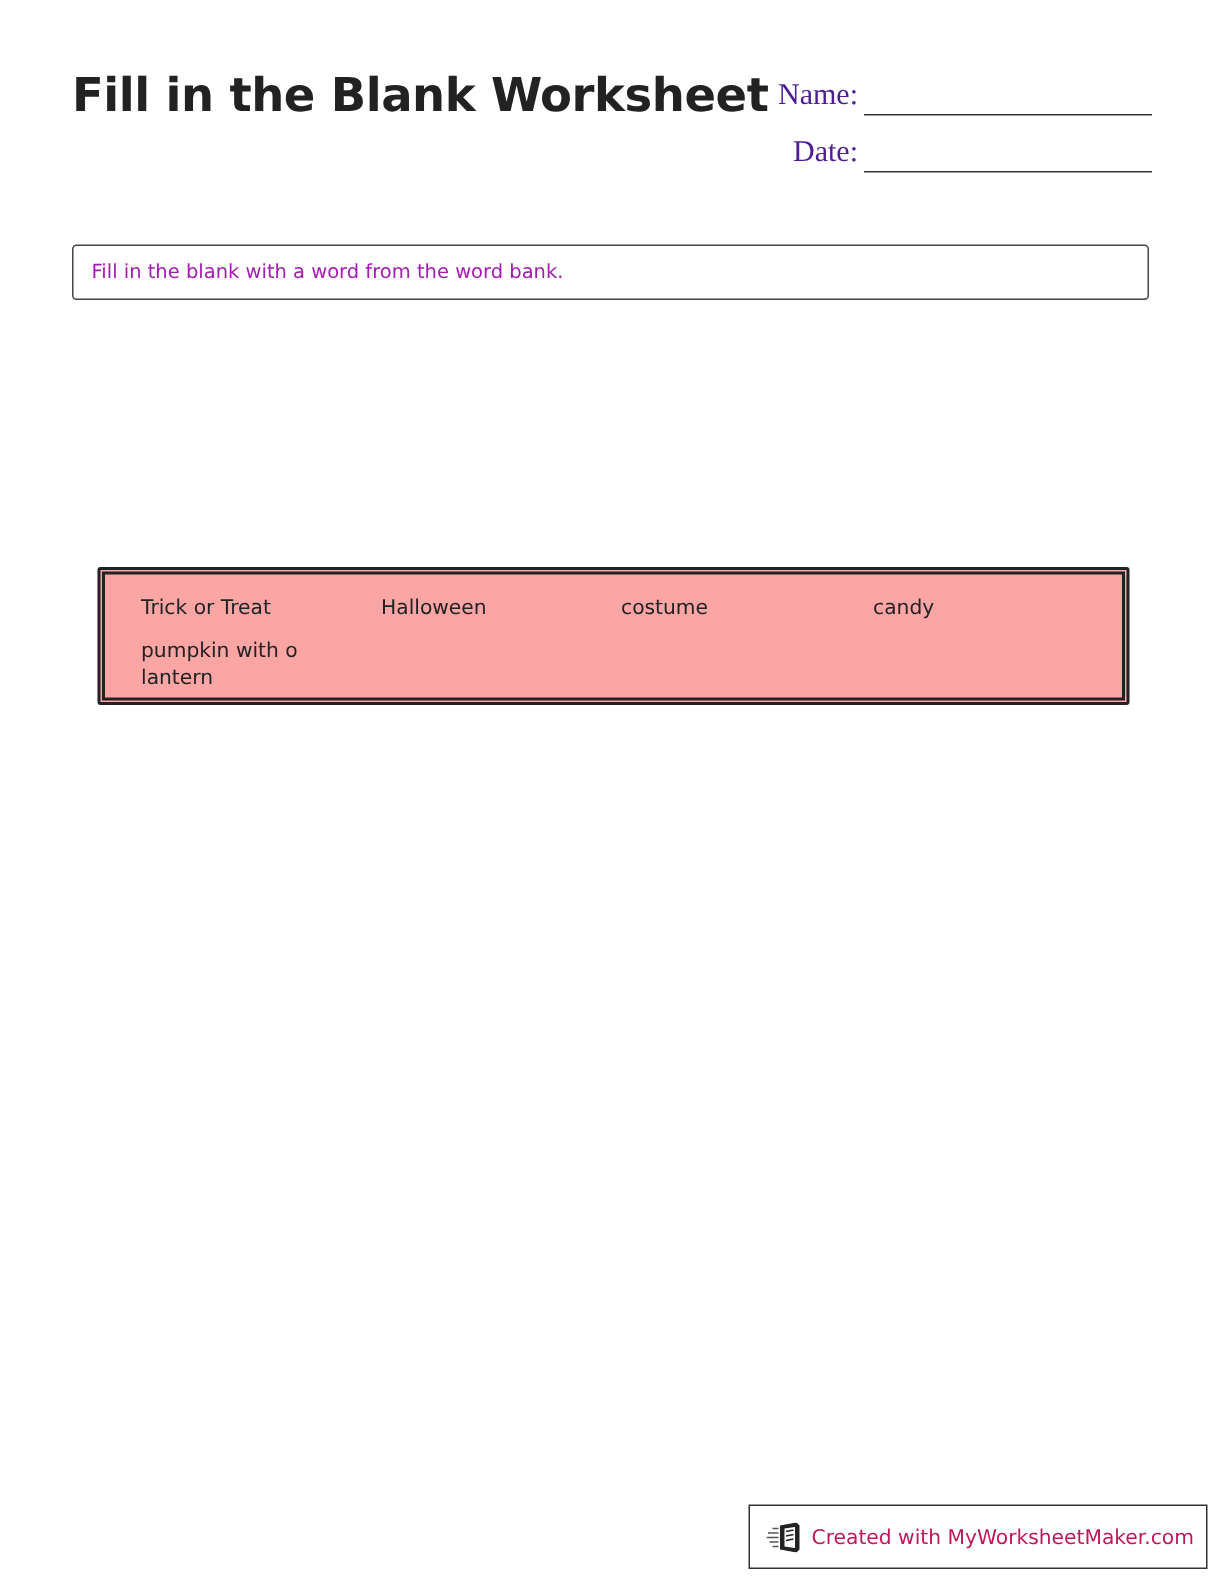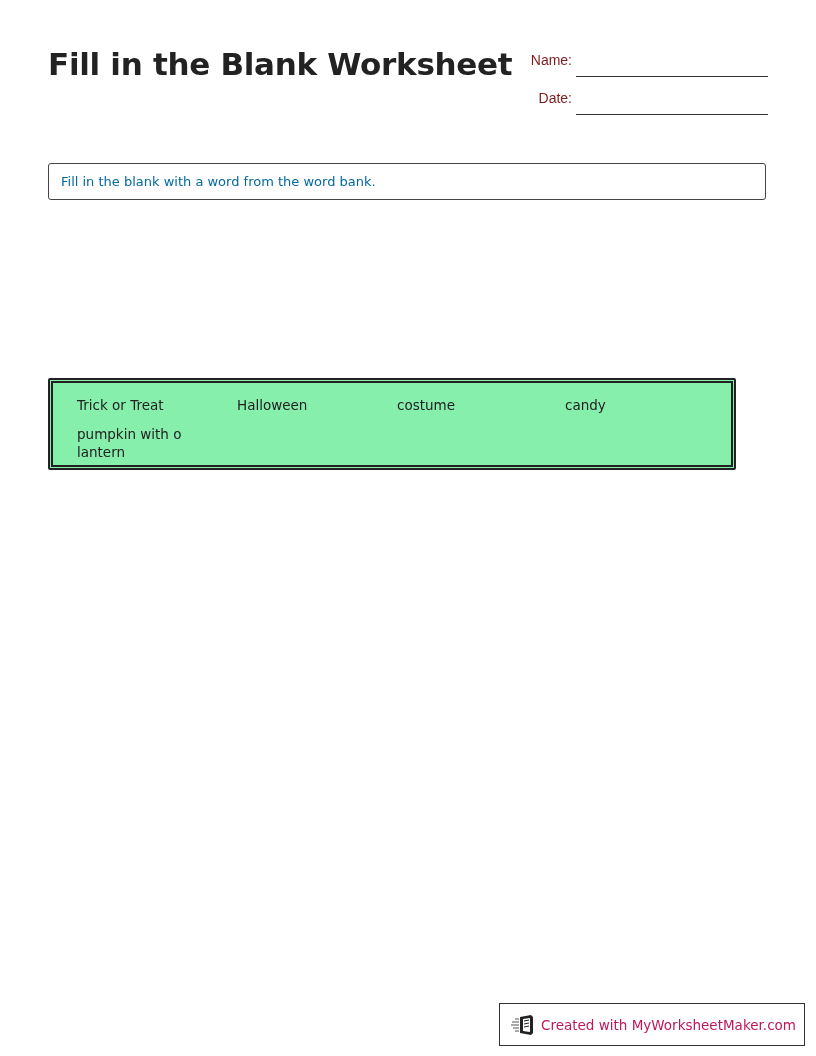--- a/index.html
+++ b/index.html
@@ -3,34 +3,34 @@
   <meta charset="utf-8">
   <style>
     html, body { margin: 0; padding: 0; background: #ffffff; }
     body { width: 816px; height: 1056px; position: relative; overflow: hidden; color: #222; }
     .title {
       position: absolute; left: 48px; top: 46px;
       font-family: "DejaVu Sans", sans-serif; font-size: 31px; font-weight: bold;
       color: #222; letter-spacing: -0.3px; white-space: nowrap;
     }
     .field {
-      position: absolute; font-family: Liberation Sans, sans-serif; font-size: 14px; color: #7f1d1d;
+      position: absolute; font-family: Liberation Serif, serif; font-size: 20px; color: #4c1d95;
     }
     .field .lbl { position: absolute; right: 0; white-space: nowrap; }
     .line { position: absolute; height: 0; border-bottom: 1.5px solid #333; width: 192px; }
     .instructions {
       position: absolute; left: 48px; top: 163px; width: 718px; height: 37px;
       border: 1.5px solid #444; border-radius: 3px; box-sizing: border-box;
-      font-family: "DejaVu Sans", sans-serif; font-size: 13px; color: #0369a1;
+      font-family: "DejaVu Sans", sans-serif; font-size: 13px; color: #a21caf;
       padding: 10px 0 0 12px;
     }
     .wordbank {
-      position: absolute; left: 48px; top: 378px; width: 688px; height: 92px;
+      position: absolute; left: 65px; top: 378px; width: 688px; height: 92px;
       box-sizing: border-box; border: 5px double #222; border-radius: 2px;
-      background: #86efac;
+      background: #fca5a5;
     }
     .word {
       position: absolute; font-family: "DejaVu Sans", sans-serif; font-size: 13.5px; color: #222;
       line-height: 18px; width: 120px;
     }
     .footer {
       position: absolute; left: 499px; top: 1003px; width: 306px; height: 43px;
       border: 1.5px solid #333; box-sizing: border-box;
       display: flex; align-items: center;
       font-family: "DejaVu Sans", sans-serif; font-size: 13.5px; color: #be185d;

